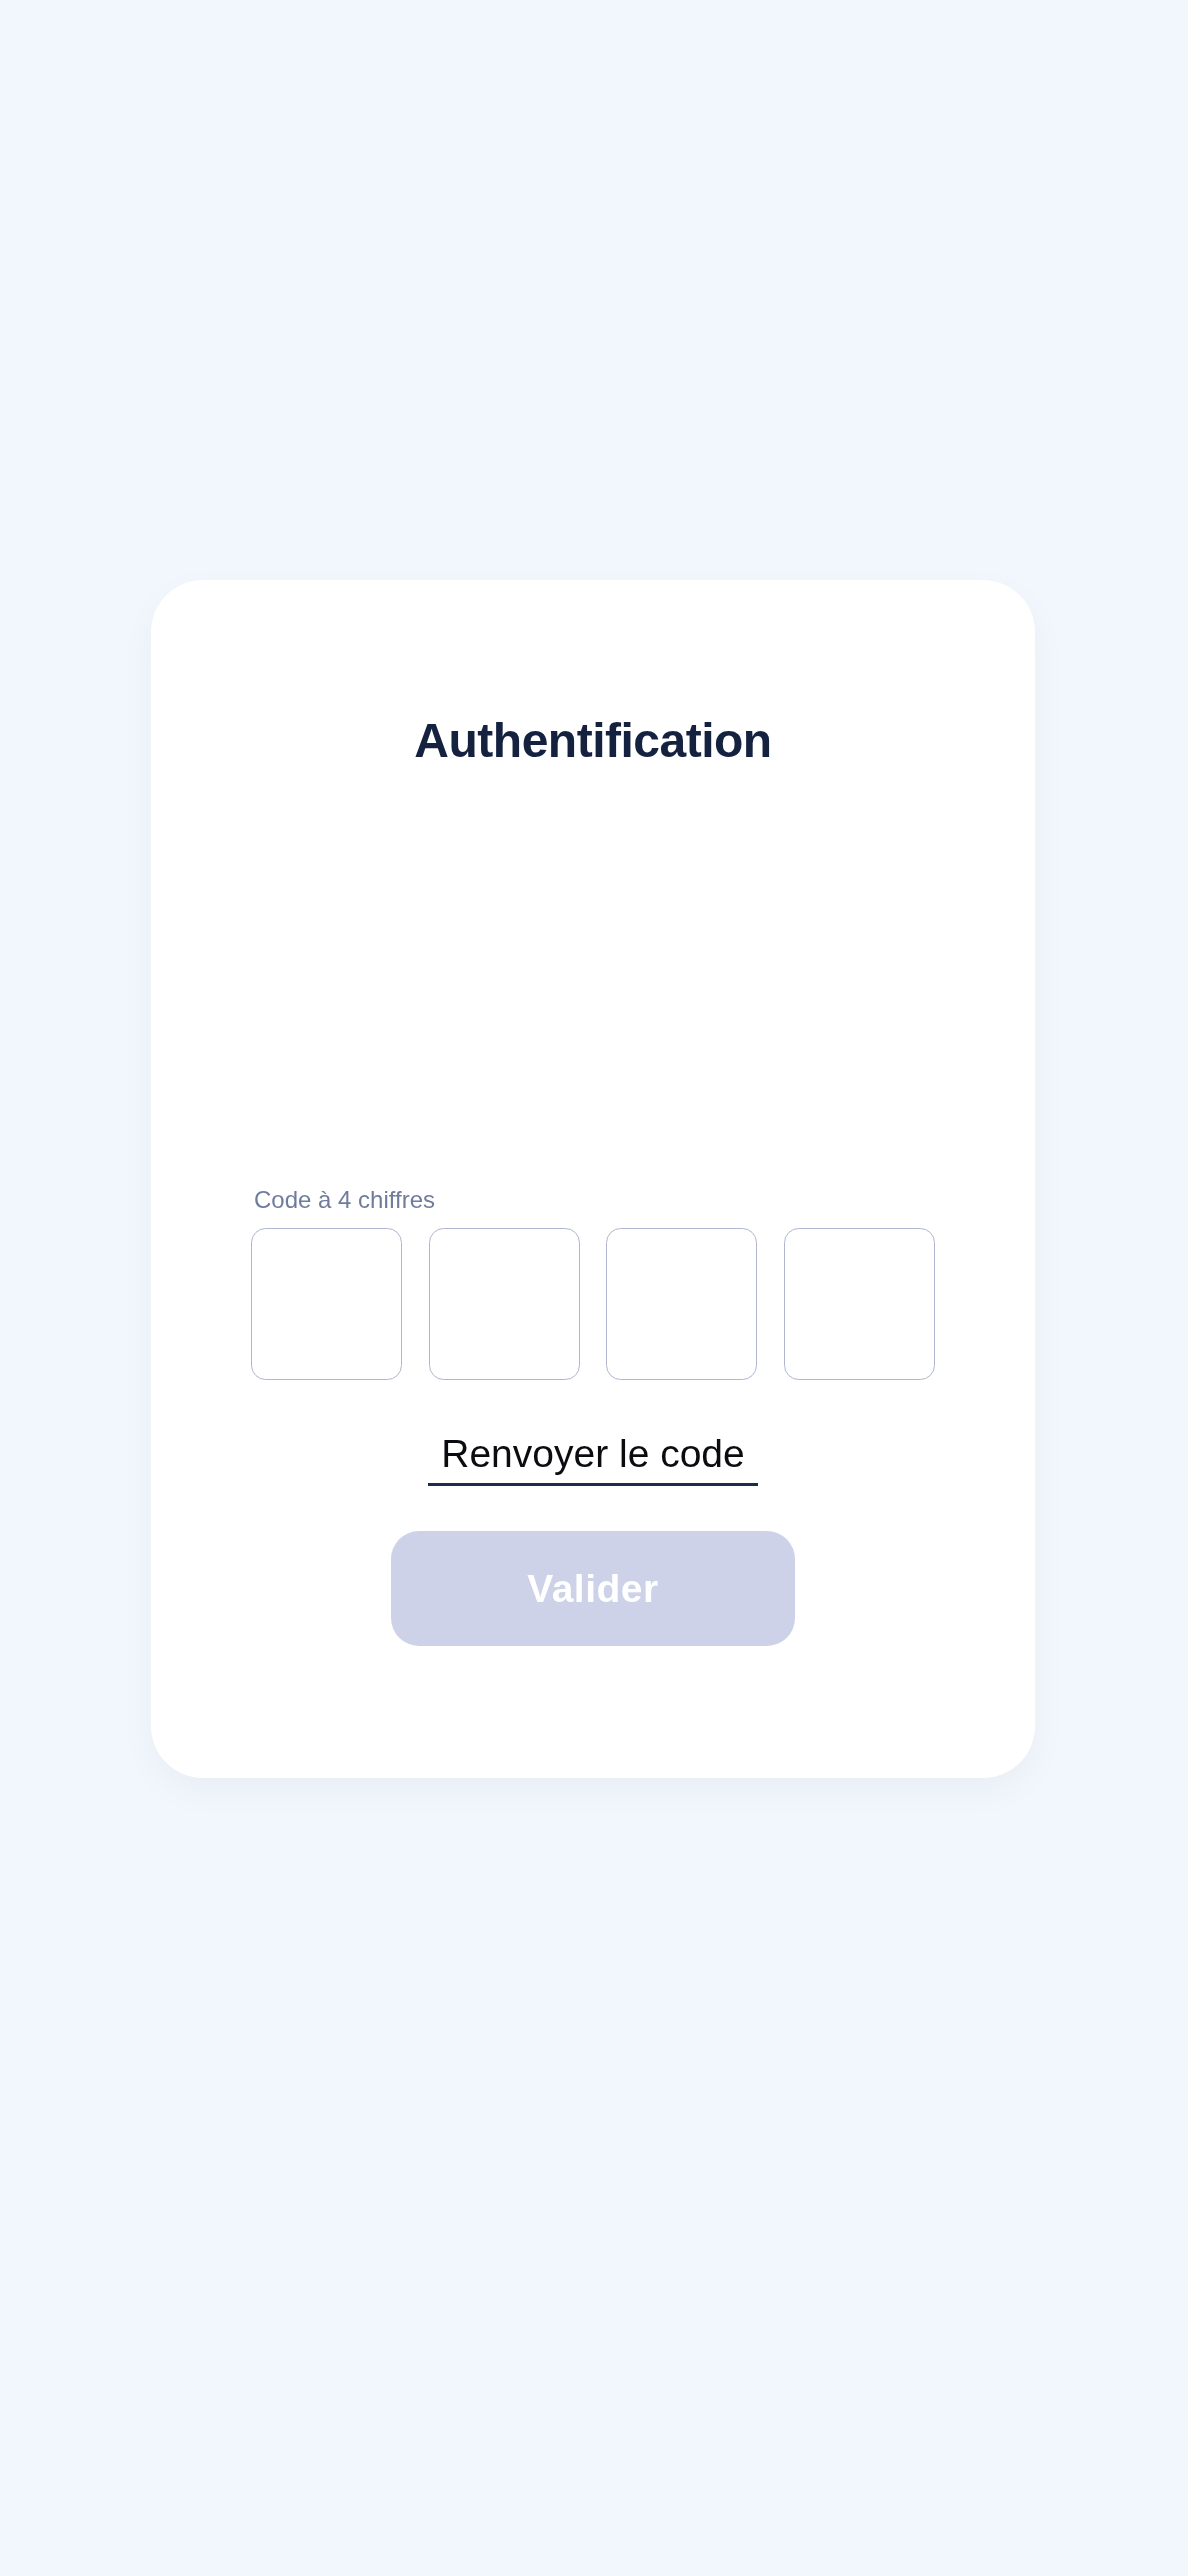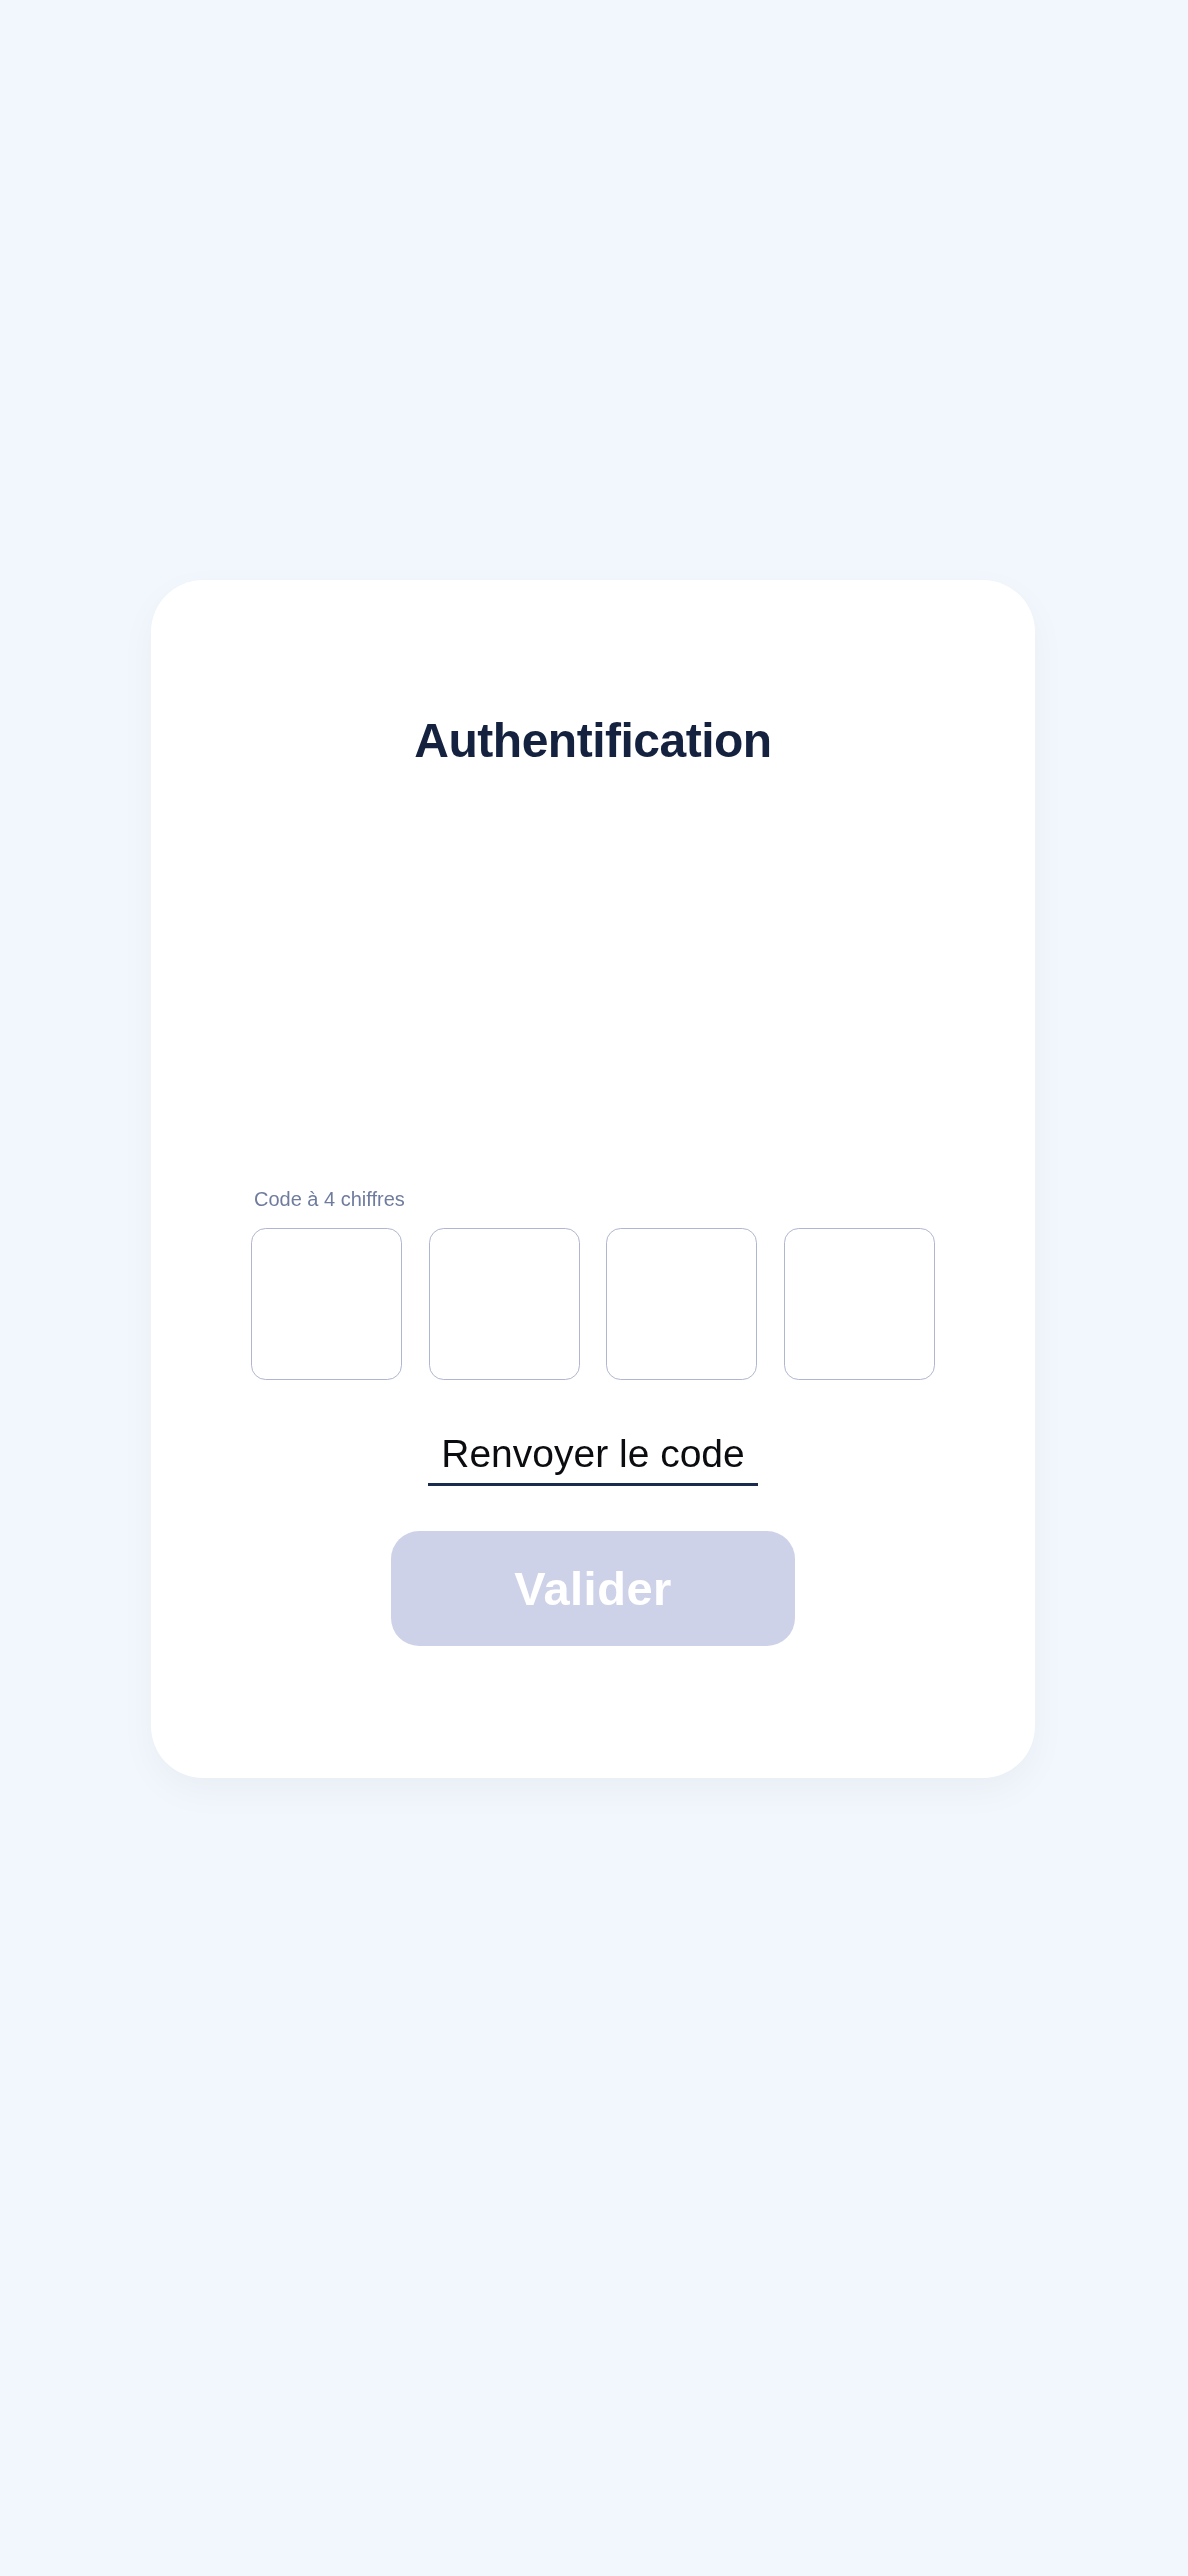--- a/index.html
+++ b/index.html
@@ -37,21 +37,21 @@
     position:absolute;
     top:252px; left:0; width:100%;
     text-align:center;
     font-size:41px; line-height:71px;
     color:var(--muted);
     white-space:pre-line;
   }
   .code-label{
     position:absolute;
     top:599px; left:103px;
-    font-size:20px; line-height:41px;
+    font-size:24px; line-height:41px;
     color:var(--muted);
   }
   .code-row{
     position:absolute;
     top:648px; left:100px;
     width:684px; height:152px;
     display:flex;
     justify-content:space-between;
   }
   .code-box{
@@ -80,21 +80,21 @@
   }
   .validate-button{
     position:absolute;
     top:951px; left:240px;
     width:404px; height:115px;
     background:var(--lavender);
     border:none;
     border-radius:28px;
     color:var(--white);
     font-family:"Liberation Sans", sans-serif;
-    font-size:47px; font-weight:bold;
+    font-size:39px; font-weight:bold;
     letter-spacing:0.5px;
     cursor:default;
   }
   .back-button{
     position:absolute;
     top:1934px; left:481px;
     width:227px; height:118px;
     background:var(--dark-button);
     border:none;
     border-radius:24px;

